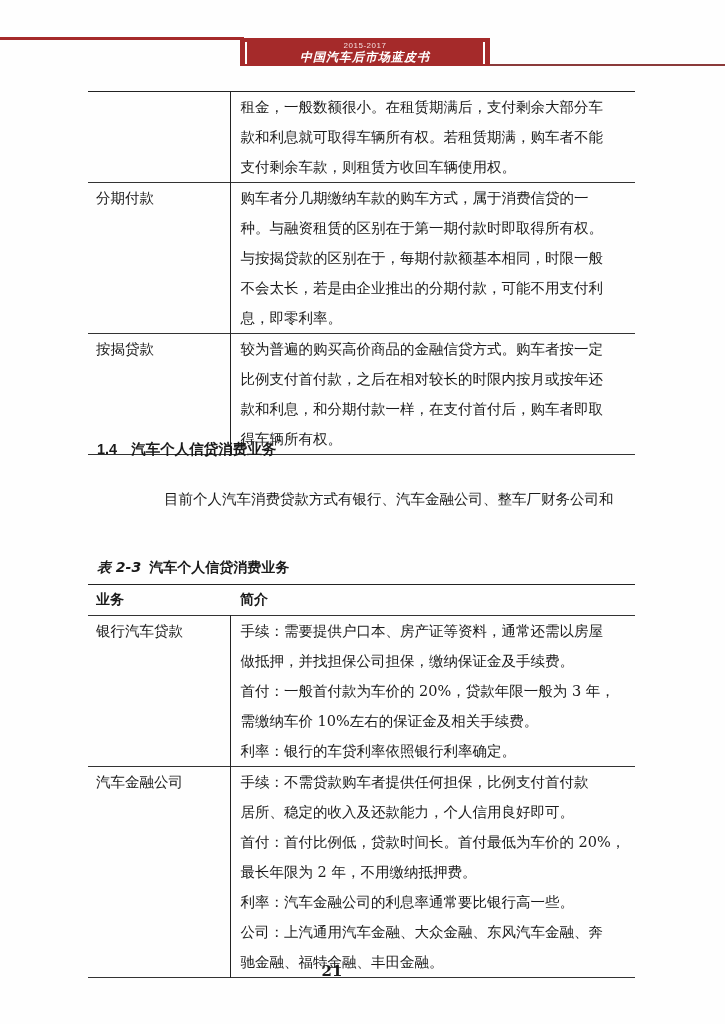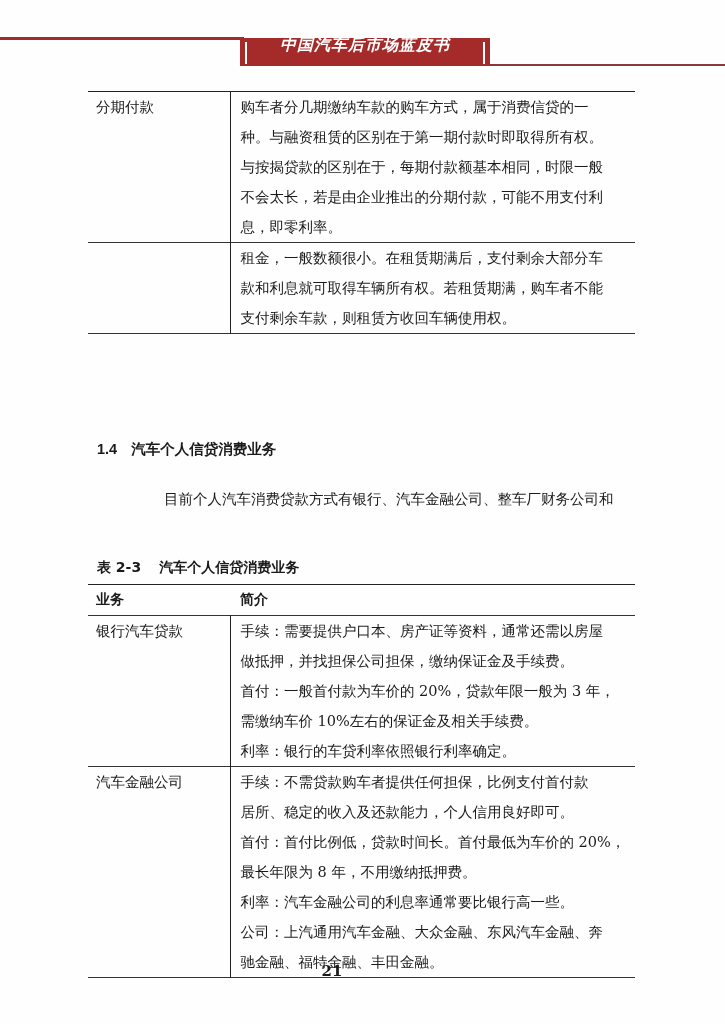--- a/index.html
+++ b/index.html
@@ -8,72 +8,82 @@
     font-family: "DejaVu Serif", "Liberation Serif", serif; color: #1a1a1a;
   }
   .hdr-line-left { position: absolute; left: 0; top: 37px; width: 244px; height: 3px; background: #a52a2a; }
   .hdr-box {
     position: absolute; left: 240px; top: 38px; width: 250px; height: 28px; background: #a52a2a;
     box-sizing: border-box; color: #fff; text-align: center;
   }
   .hdr-box .bar { position: absolute; top: 4px; width: 2px; height: 22px; background: #fff; }
   .hdr-box .bar.l { left: 5px; } .hdr-box .bar.r { right: 5px; }
   .hdr-year { font-family: "Liberation Sans", sans-serif; font-size: 8px; line-height: 9px; padding-top: 3px; letter-spacing: 0.5px; color: #f5dede; }
-  .hdr-title { font-family: "DejaVu Sans", sans-serif; font-size: 16px; font-weight: bold; font-style: italic; line-height: 14px; letter-spacing: 1px; }
+  .hdr-title { font-family: "DejaVu Sans", sans-serif; font-size: 12px; font-weight: bold; font-style: italic; line-height: 14px; letter-spacing: 1px; }
   .hdr-line-right { position: absolute; left: 490px; top: 64px; width: 235px; height: 2px; background: #8b3a3a; }
 
   .tbl { position: absolute; left: 88px; width: 547px; border-collapse: collapse; font-size: 14.5px; }
   .tbl td { vertical-align: top; padding: 0; line-height: 30px; }
   .tbl td.c1 { width: 142px; padding-left: 8px; box-sizing: border-box; border-right: 1px solid #222; }
   .tbl td.c2 { padding-left: 10px; padding-right: 4px; }
   .tbl td.c2 .ln { display: block; white-space: nowrap; }
   .tbl tr.row { border-bottom: 1.5px solid #333; }
   .tbl tr.head td { border-right: none; font-weight: bold; font-family: Liberation Serif, serif; font-size: 14px; }
   .tbl tr.head { border-bottom: 1.5px solid #333; }
   .tbl1 { top: 91px; border-top: 1.5px solid #222; }
   .tbl2 { top: 584px; border-top: 1.5px solid #222; }
 
   .section-title { position: absolute; left: 97px; top: 440px; font-size: 14.5px; font-weight: bold; font-family: "DejaVu Sans", sans-serif; }
   .section-title .num { font-family: Liberation Sans, sans-serif; margin-right: 14px; }
   .para { position: absolute; left: 97px; top: 484px; width: 540px; font-size: 14.5px; line-height: 30px; margin-left: 35px; }
   .para .ln1 { display: block; padding-left: 32px; white-space: nowrap; }
   .para .ln2 { display: block; white-space: nowrap; }
   .table-caption { position: absolute; left: 97px; top: 559px; font-size: 14px; font-weight: bold; font-family: "DejaVu Sans", sans-serif; }
-  .table-caption .num { margin-right: 18px; }
+  .table-caption .num { margin-right: 8px; font-style: italic; }
   .page-number { position: absolute; left: 0; width: 664px; top: 962px; text-align: center; font-weight: bold; font-size: 15px; }
 </style>
 </head>
 <body>
 
 <div class="hdr-line-left"></div>
 <div class="hdr-box">
   <span class="bar l"></span>
   <span class="bar r"></span>
+  <div class="hdr-year">2015-2017</div>
   <div class="hdr-title">中国汽车后市场蓝皮书</div>
 </div>
 <div class="hdr-line-right"></div>
 
 <table class="tbl tbl1">
   <tbody>
       <tr class="row">
+    <td class="c1"></td>
+    <td class="c2">
+      <span class="ln">租金，一般数额很小。在租赁期满后，支付剩余大部分车</span>
+      <span class="ln">款和利息就可取得车辆所有权。若租赁期满，购车者不能</span>
+      <span class="ln">支付剩余车款，则租赁方收回车辆使用权。</span>
+    </td>
+  </tr>
+  <tr class="row">
     <td class="c1">分期付款</td>
     <td class="c2">
       <span class="ln">购车者分几期缴纳车款的购车方式，属于消费信贷的一</span>
       <span class="ln">种。与融资租赁的区别在于第一期付款时即取得所有权。</span>
       <span class="ln">与按揭贷款的区别在于，每期付款额基本相同，时限一般</span>
       <span class="ln">不会太长，若是由企业推出的分期付款，可能不用支付利</span>
       <span class="ln">息，即零利率。</span>
     </td>
   </tr>
   <tr class="row">
-    <td class="c1"></td>
+    <td class="c1">按揭贷款</td>
     <td class="c2">
-      <span class="ln">租金，一般数额很小。在租赁期满后，支付剩余大部分车</span>
-      <span class="ln">款和利息就可取得车辆所有权。若租赁期满，购车者不能</span>
-      <span class="ln">支付剩余车款，则租赁方收回车辆使用权。</span>
+      <span class="ln">较为普遍的购买高价商品的金融信贷方式。购车者按一定</span>
+      <span class="ln">比例支付首付款，之后在相对较长的时限内按月或按年还</span>
+      <span class="ln">款和利息，和分期付款一样，在支付首付后，购车者即取</span>
+      <span class="ln">得车辆所有权。</span>
     </td>
   </tr>
 </tbody>
   </table>
 
 <div class="section-title">
   <span class="num">1.4</span><span>汽车个人信贷消费业务</span>
 </div>
 
 <div class="para">
@@ -99,21 +109,21 @@
       <span class="ln">需缴纳车价 10%左右的保证金及相关手续费。</span>
       <span class="ln">利率：银行的车贷利率依照银行利率确定。</span>
     </td>
   </tr>
   <tr class="row">
     <td class="c1">汽车金融公司</td>
     <td class="c2">
       <span class="ln">手续：不需贷款购车者提供任何担保，比例支付首付款</span>
       <span class="ln">居所、稳定的收入及还款能力，个人信用良好即可。</span>
       <span class="ln">首付：首付比例低，贷款时间长。首付最低为车价的 20%，</span>
-      <span class="ln">最长年限为 8 年，不用缴纳抵押费。</span>
+      <span class="ln">最长年限为 2 年，不用缴纳抵押费。</span>
       <span class="ln">利率：汽车金融公司的利息率通常要比银行高一些。</span>
       <span class="ln">公司：上汽通用汽车金融、大众金融、东风汽车金融、奔</span>
       <span class="ln">驰金融、福特金融、丰田金融。</span>
     </td>
   </tr>
 </tbody>
   </table>
 
 <div class="page-number">21</div>
 

